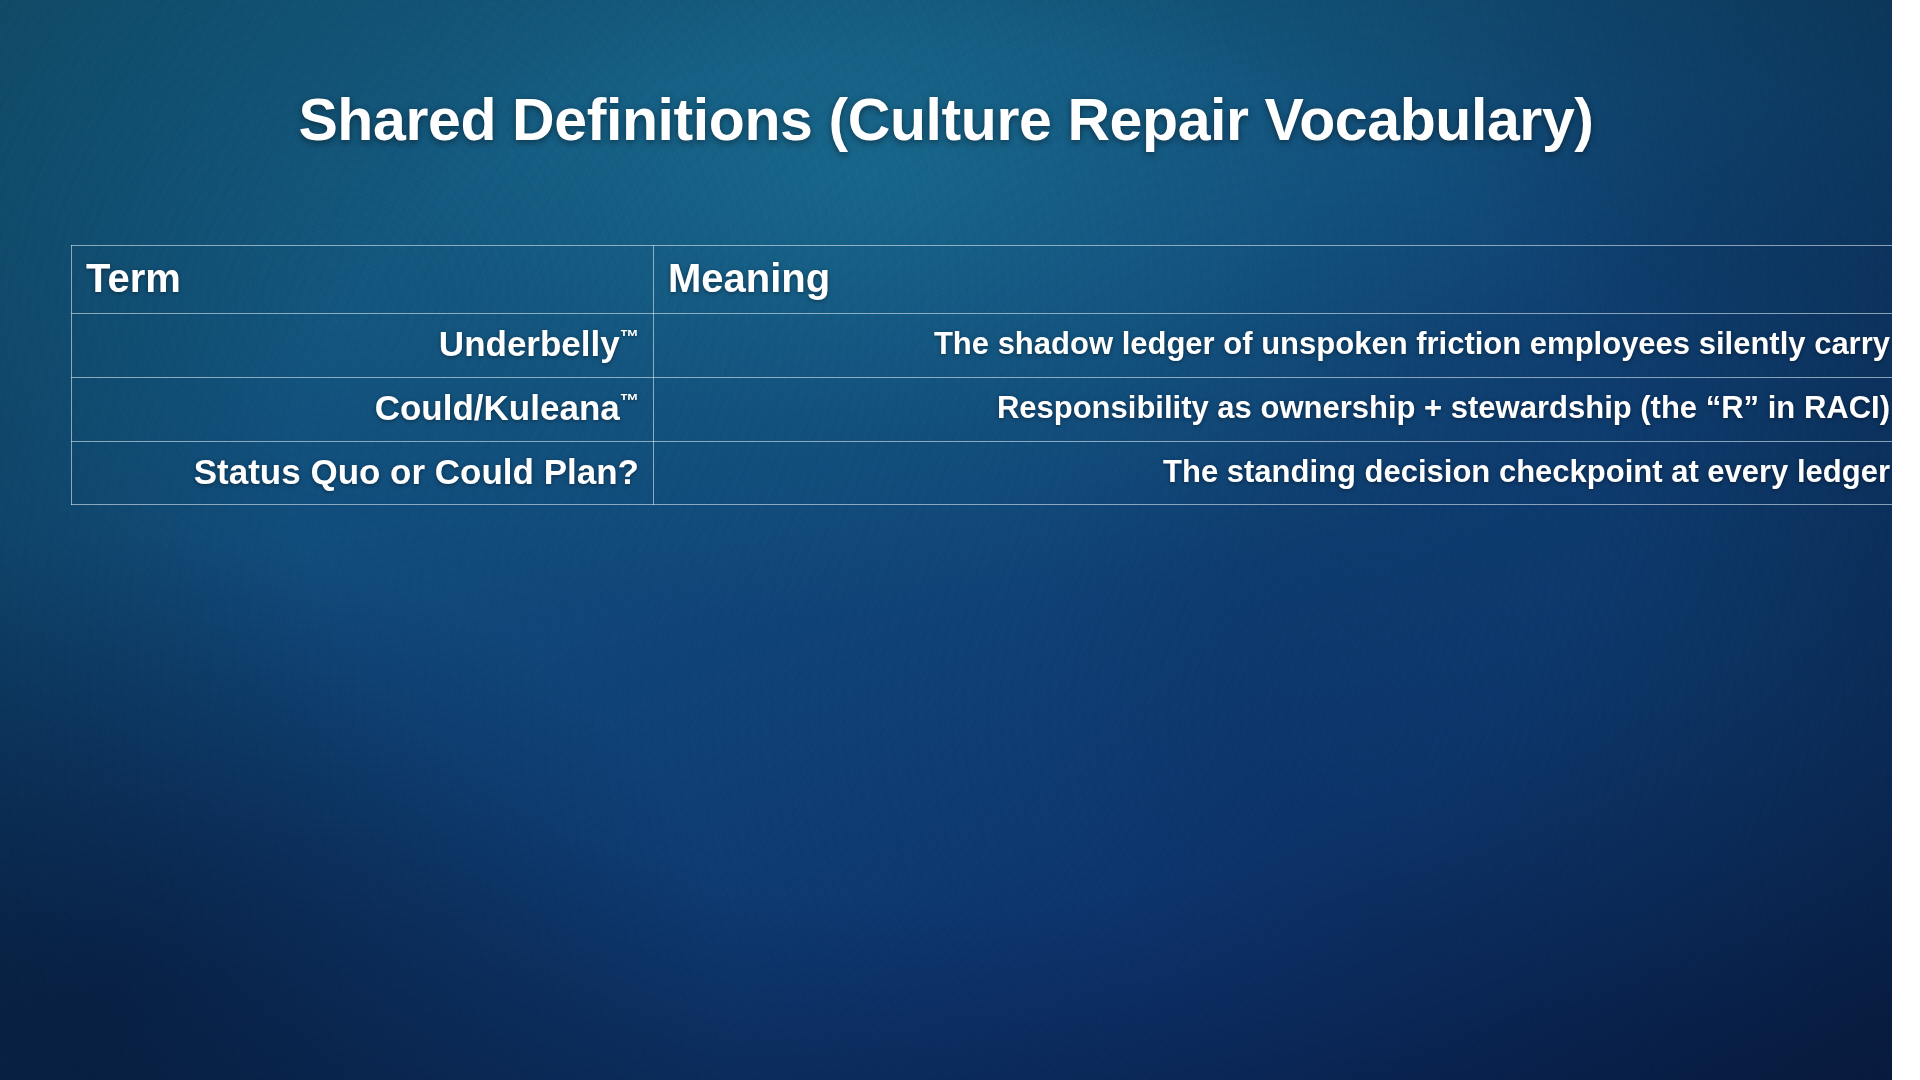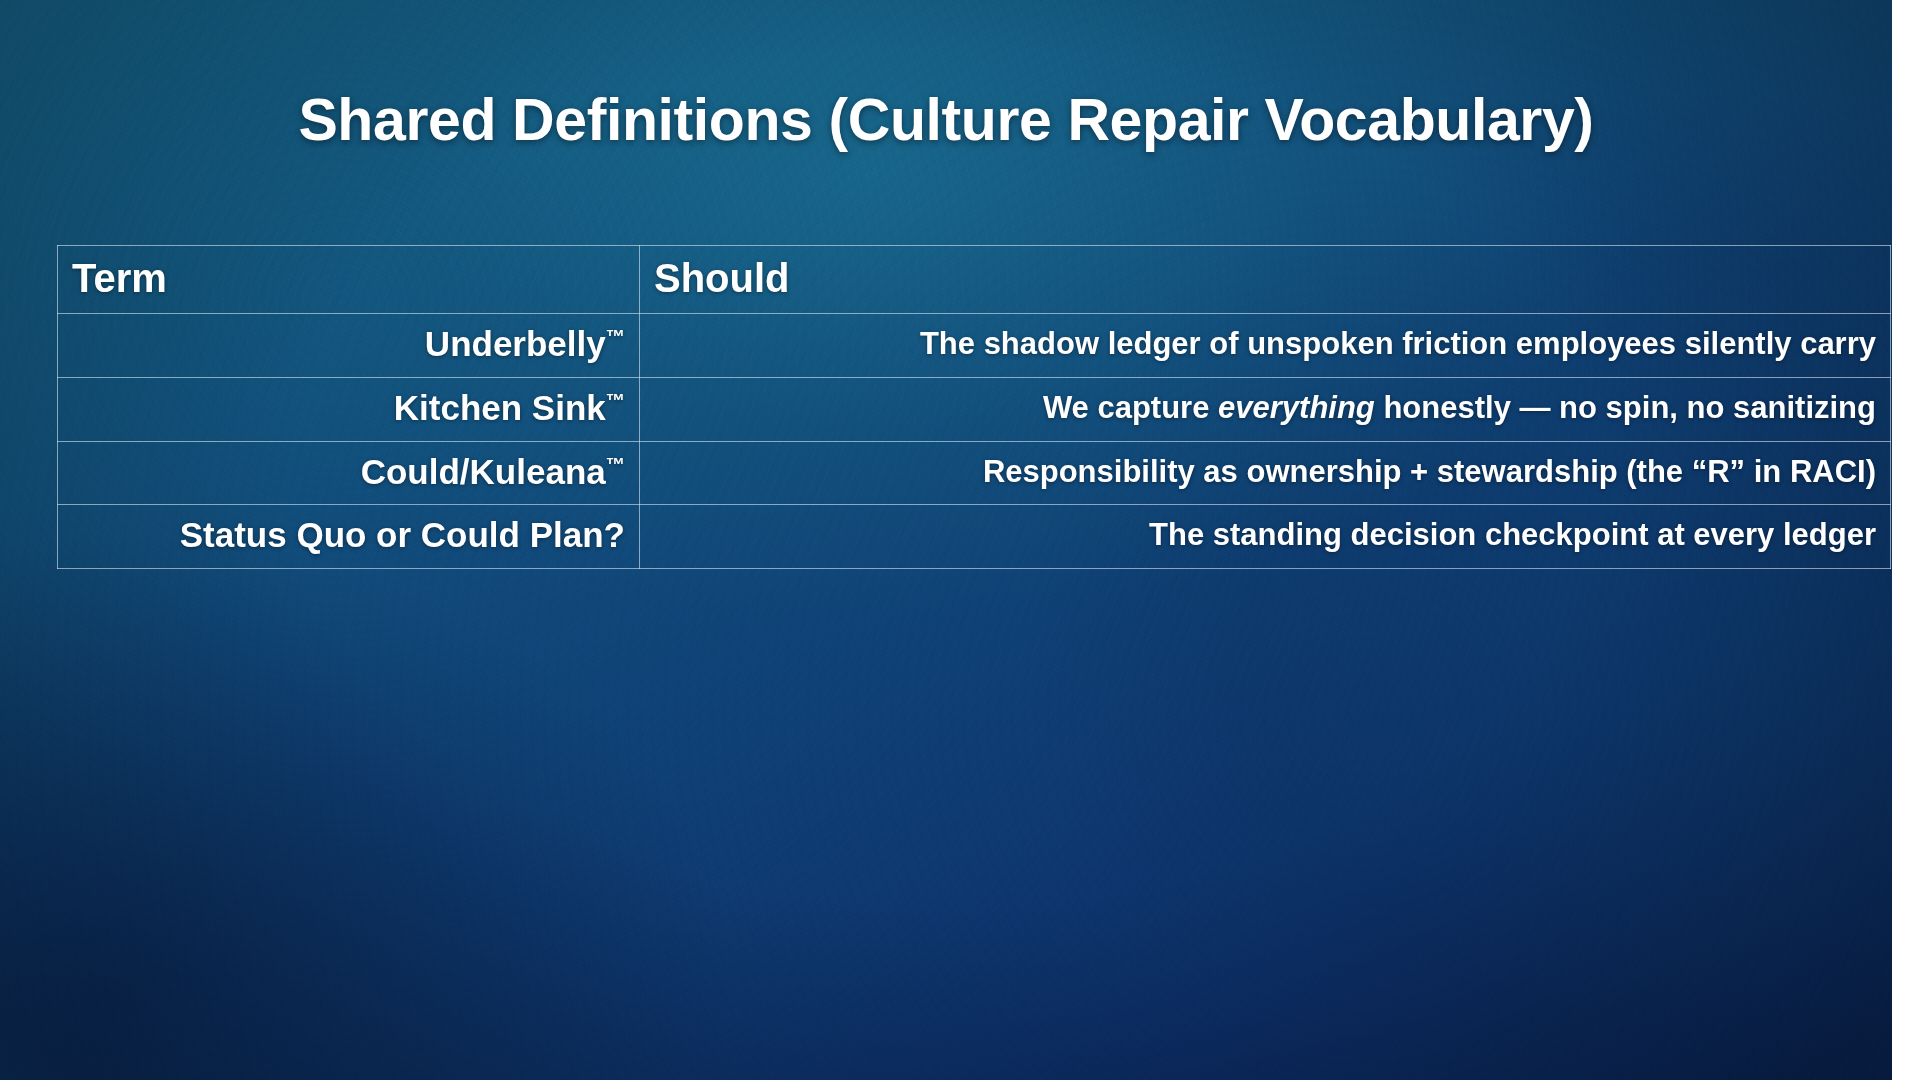--- a/index.html
+++ b/index.html
@@ -44,21 +44,21 @@
     color:#ffffff;
     font-size:59px;
     font-weight:bold;
     letter-spacing:-0.4px;
     text-shadow:0 2px 7px rgba(0,0,0,0.45);
     white-space:nowrap;
   }
 
   #table-wrap {
     position:absolute;
-    left:57px; top:245px;
+    left:71px; top:245px;
     width:1833px;
   }
   table.vocab {
     width:100%;
     border-collapse:collapse;
     table-layout:fixed;
   }
   table.vocab col.c-term { width:582px; }
   table.vocab col.c-mean { width:1251px; }
   table.vocab th, table.vocab td {
@@ -107,31 +107,27 @@
 
   <div id="table-wrap">
     <table class="vocab">
       <colgroup>
         <col class="c-term">
         <col class="c-mean">
       </colgroup>
       <thead>
         <tr>
           <th>Term</th>
-          <th>Should</th>
+          <th>Meaning</th>
         </tr>
       </thead>
       <tbody>
         <tr>
           <td class="term"><span>Underbelly</span><span class="tm">™</span></td>
           <td class="mean"><span>The shadow ledger of unspoken friction employees silently carry</span><em class="emph"></em><span></span></td>
-        </tr>
-        <tr>
-          <td class="term"><span>Kitchen Sink</span><span class="tm">™</span></td>
-          <td class="mean"><span>We capture </span><em class="emph">everything</em><span> honestly — no spin, no sanitizing</span></td>
         </tr>
         <tr>
           <td class="term"><span>Could/Kuleana</span><span class="tm">™</span></td>
           <td class="mean"><span>Responsibility as ownership + stewardship (the “R” in RACI)</span><em class="emph"></em><span></span></td>
         </tr>
         <tr>
           <td class="term"><span>Status Quo or Could Plan?</span><span class="tm"></span></td>
           <td class="mean"><span>The standing decision checkpoint at every ledger</span><em class="emph"></em><span></span></td>
         </tr>
       </tbody>

